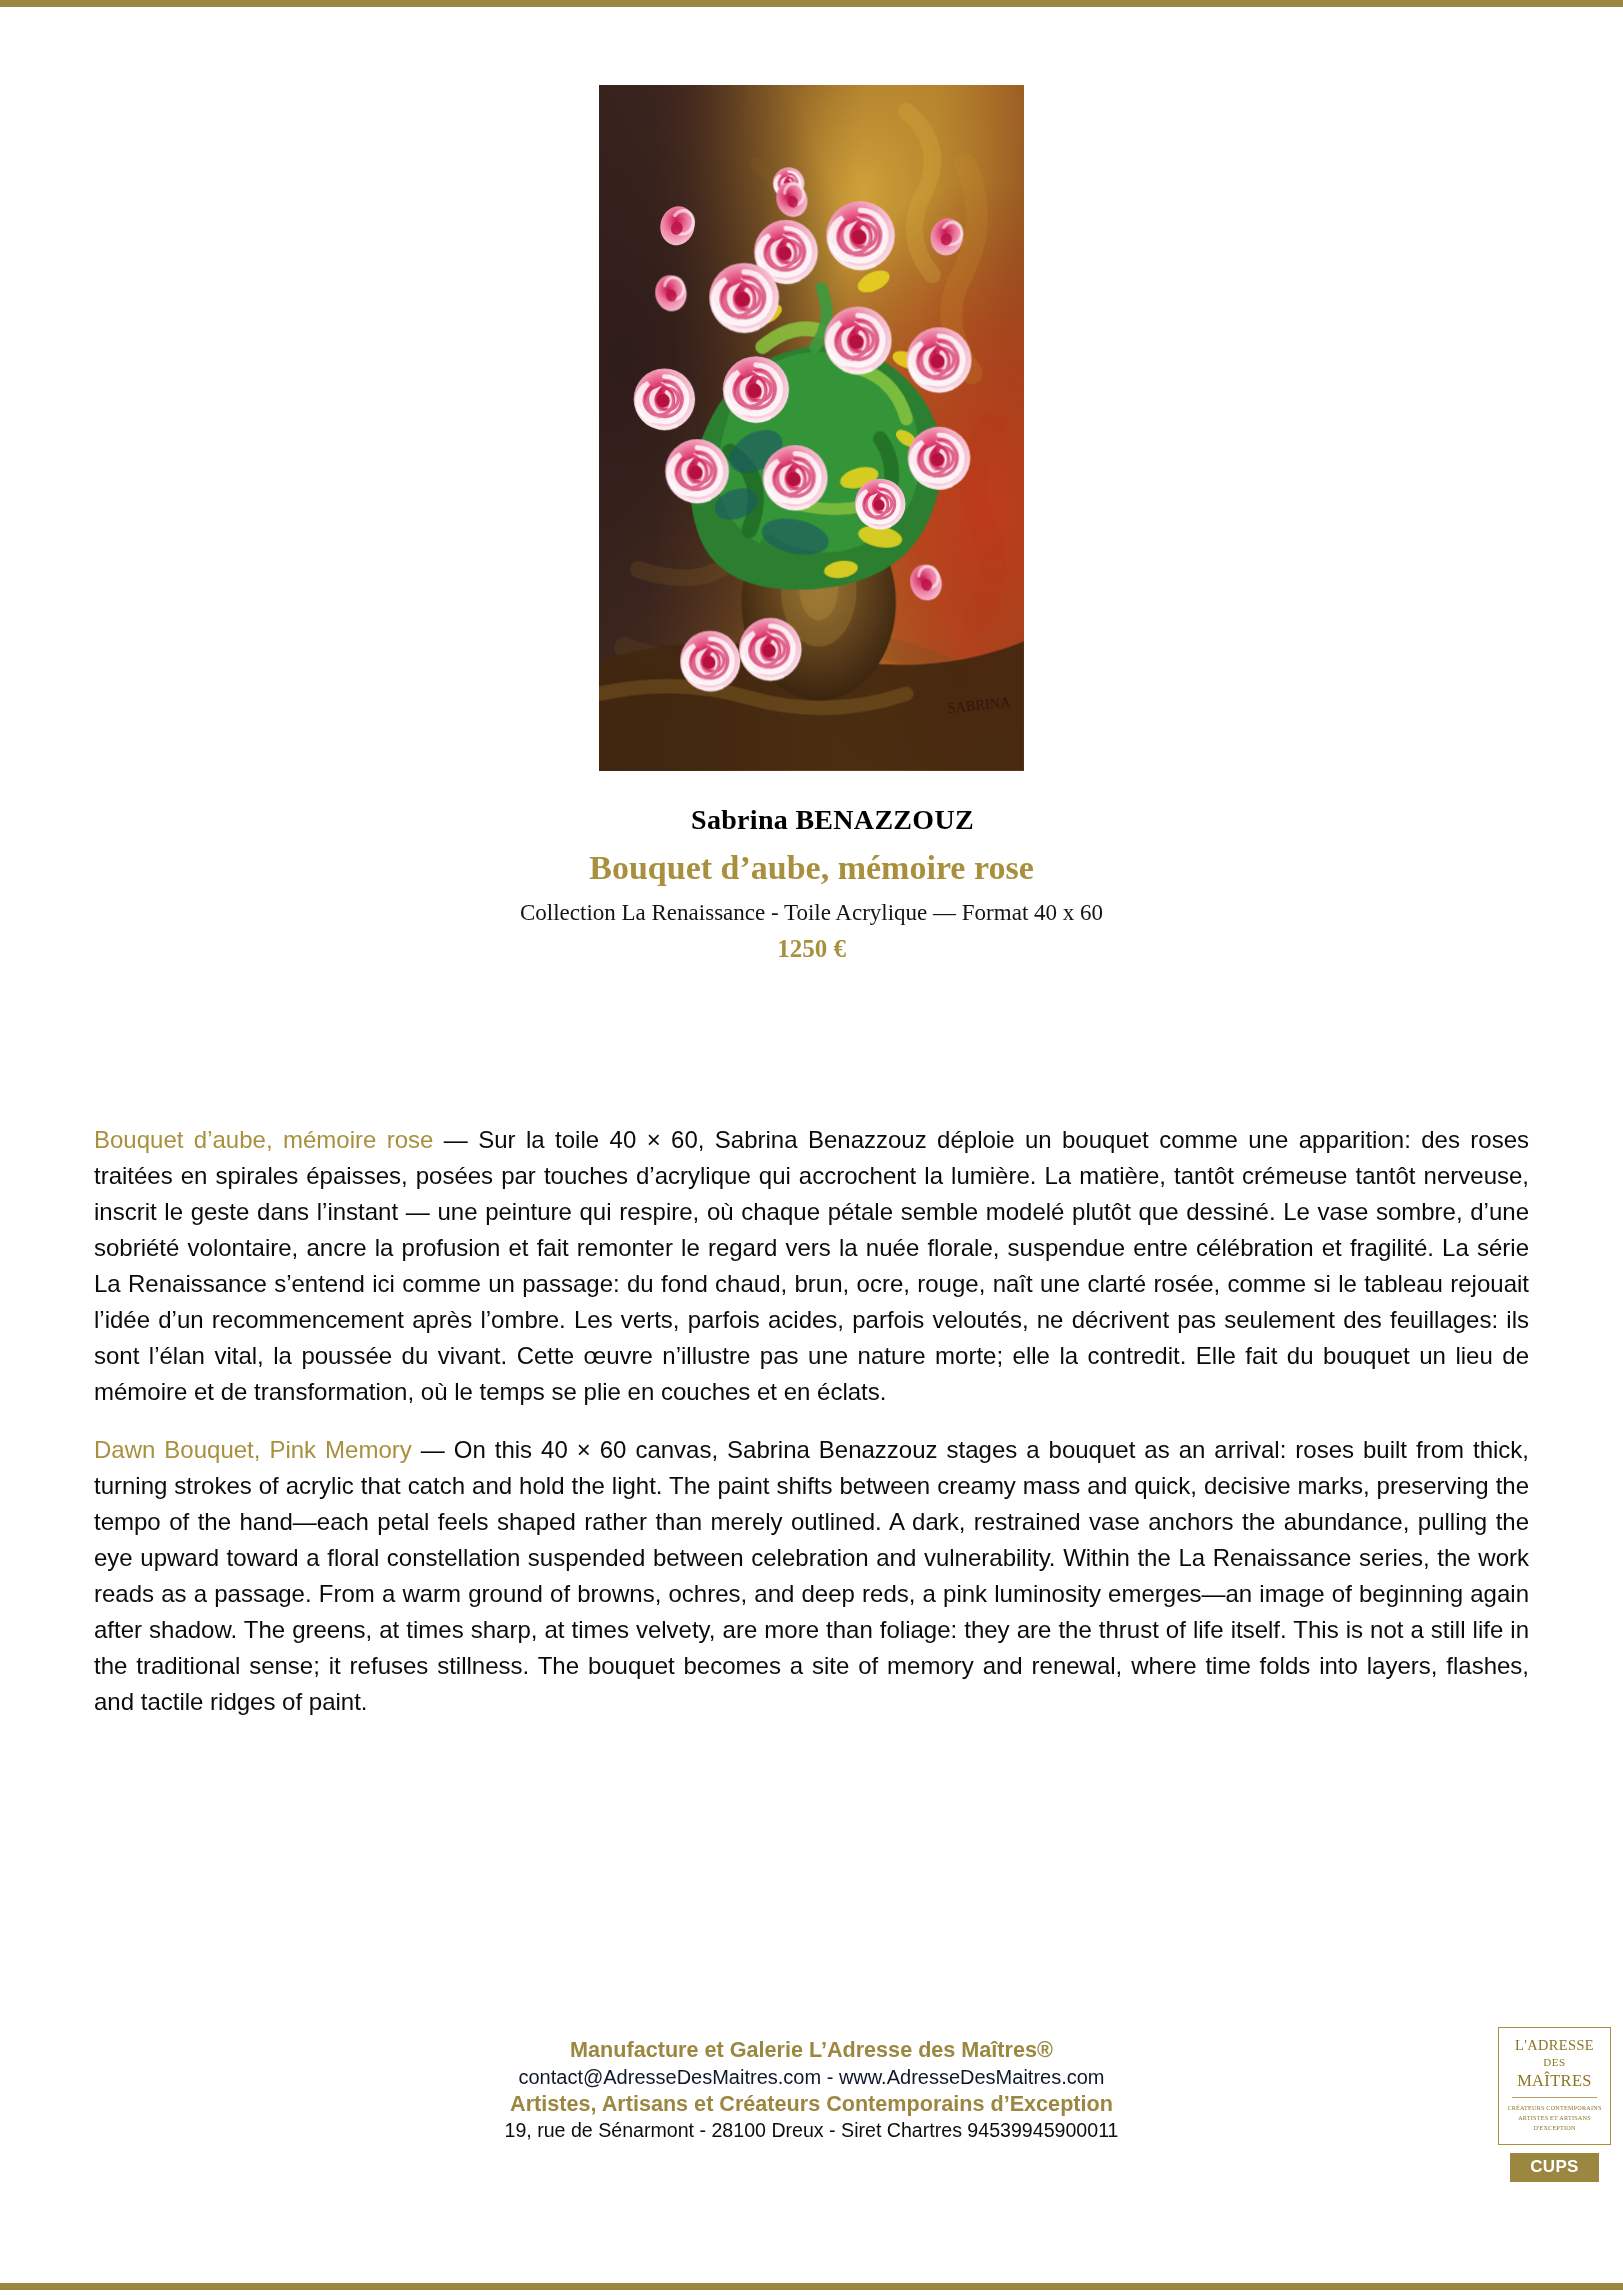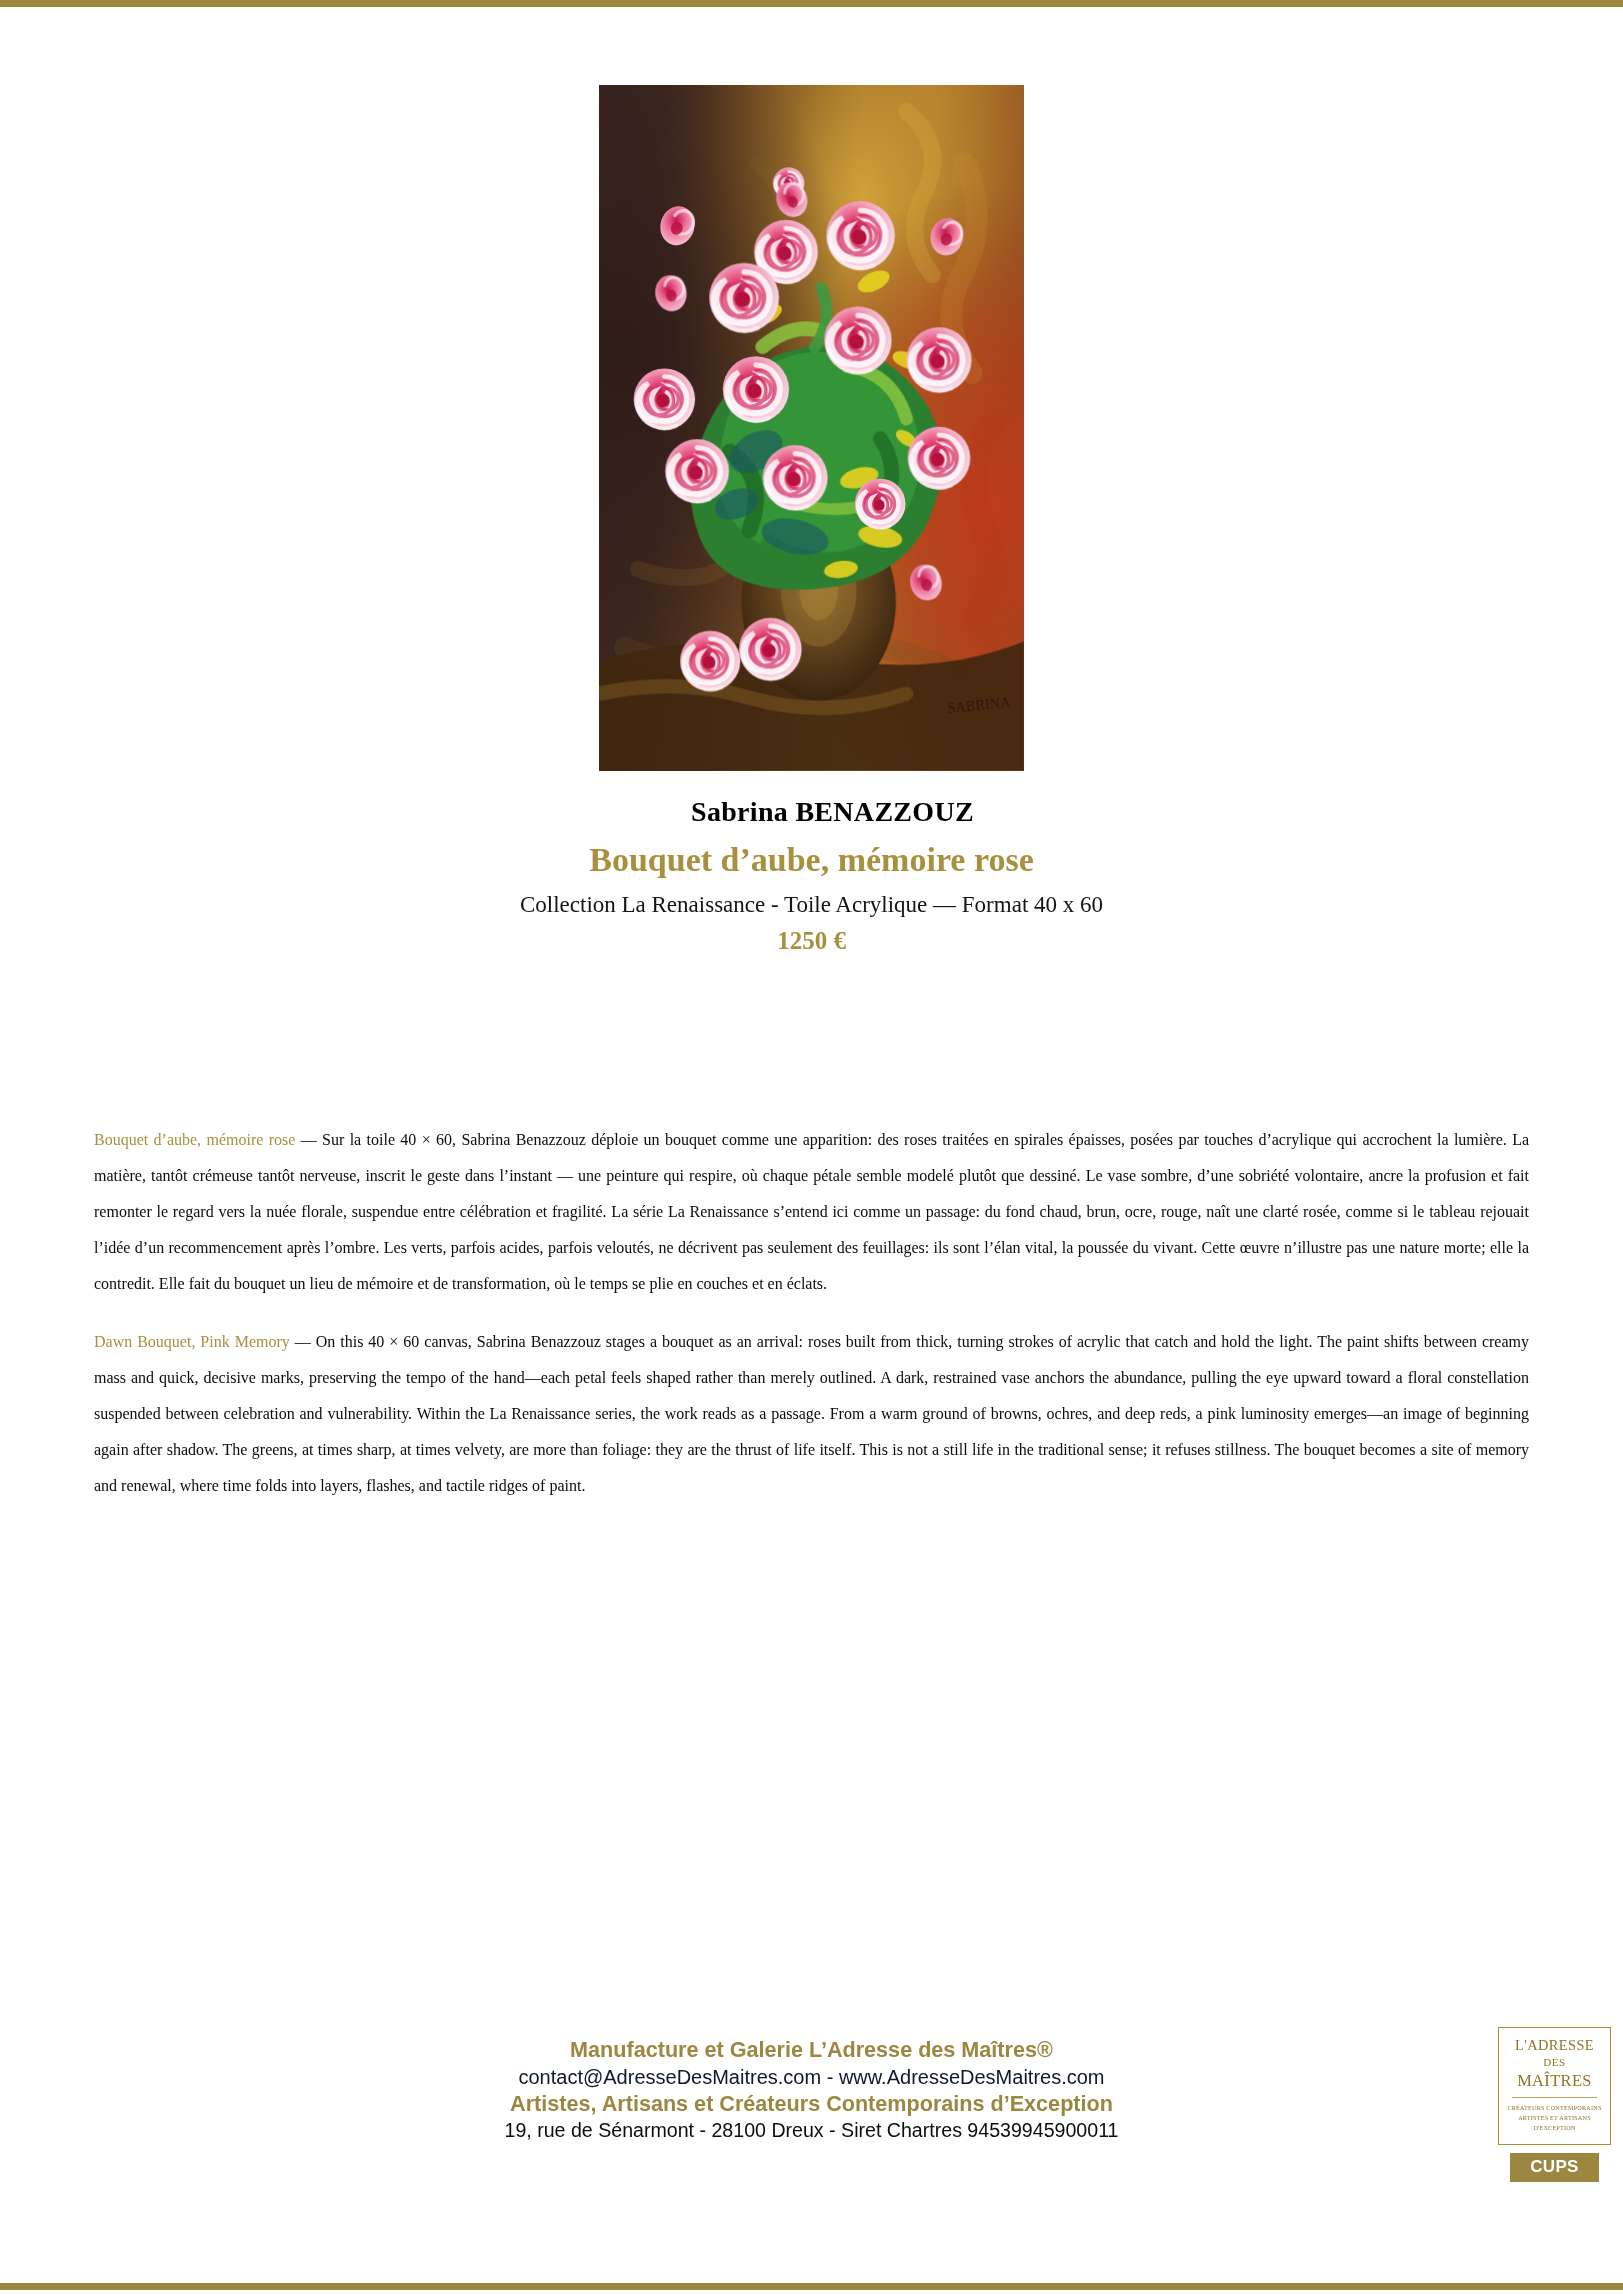--- a/index.html
+++ b/index.html
@@ -52,21 +52,21 @@
     top: 795px;
     width: 100%;
     text-align: center;
   }
   .artist-name {
     font-family: "Liberation Serif", serif;
     font-weight: bold;
     font-size: 28px;
     color: #000000;
     letter-spacing: 0.3px;
-    margin: 0;
+    margin: 8px;
     line-height: 1.2;
     padding-left: 42px;
   }
   .artwork-title {
     font-family: "Liberation Serif", serif;
     font-weight: bold;
     font-size: 34px;
     color: #a8903f;
     margin: 11px 0 0 0;
     line-height: 1.2;
@@ -88,22 +88,22 @@
   }
 
   
   .body-copy {
     position: absolute;
     left: 94px;
     top: 1122px;
     width: 1435px;
   }
   .para {
-    font-family: Liberation Serif, serif;
-    font-size: 16px;
+    font-family: Liberation Sans, sans-serif;
+    font-size: 24px;
     line-height: 36px;
     color: #0b0b0b;
     text-align: justify;
     margin: 0 0 22px 0;
     hyphens: none;
   }
   .para:last-child { margin-bottom: 0; }
   .lead-gold {
     color: #a8903f;
   }

